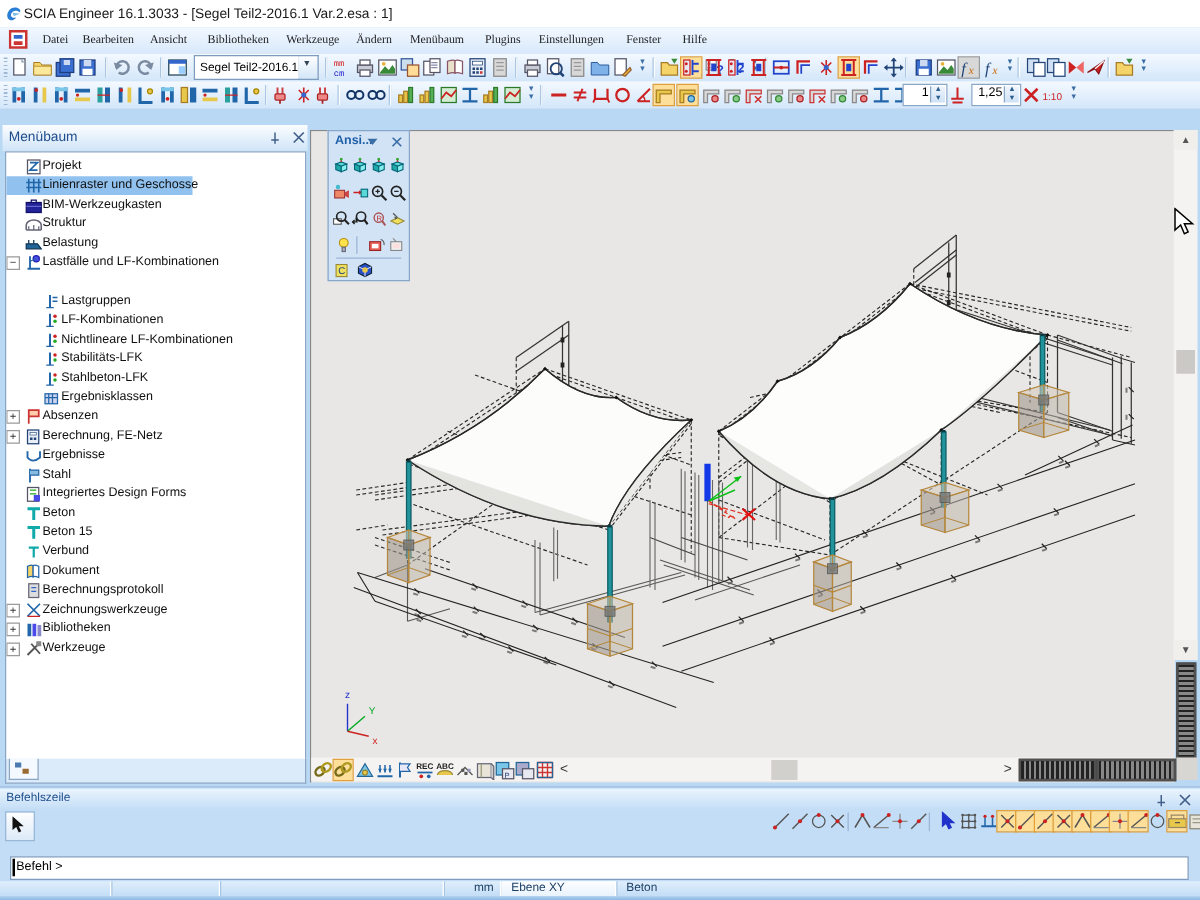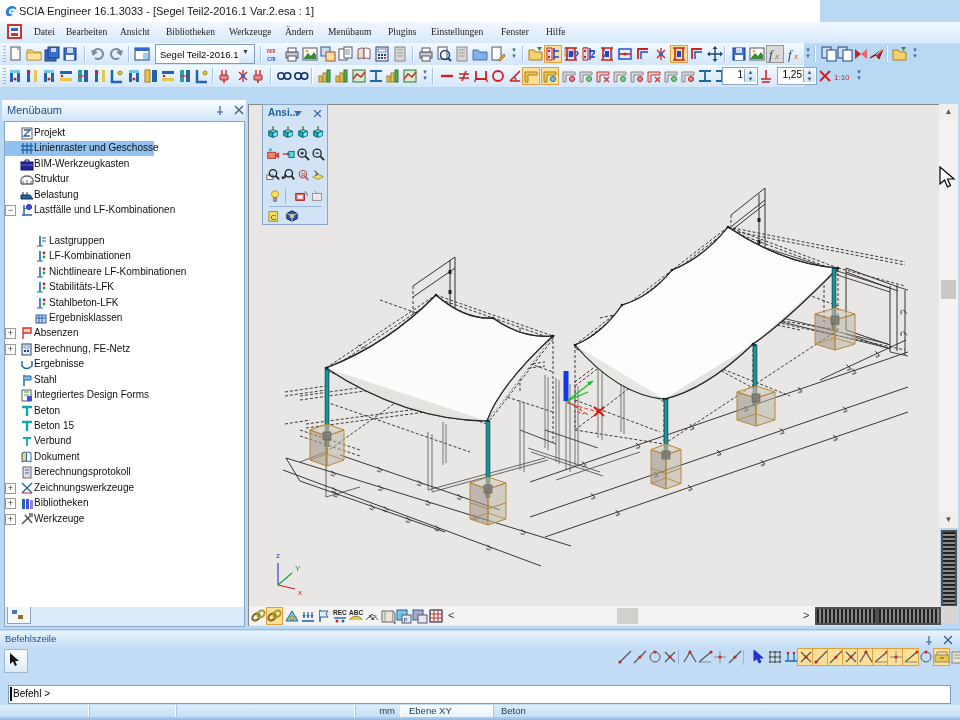--- a/index.html
+++ b/index.html
@@ -1,22 +1,22 @@
 <!DOCTYPE html>
 <html><head>
 <meta charset="utf-8">
 <style>
   html,body{margin:0;padding:0;}
   body{width:960px;height:720px;overflow:hidden;font-family:"Liberation Sans",sans-serif;position:relative;background:#b9d8f4;}
   .abs{position:absolute;}
-  #titlebar{left:0;top:0;width:820px;height:22px;background:#ffffff;}
+  #titlebar{left:0;top:0;width:960px;height:22px;background:#ffffff;}
   #titlebar .txt{left:19px;top:5px;font-size:11px;color:#1a1a1a;}
   #menubar{left:0;top:22px;width:960px;height:21px;background:linear-gradient(#f2f8ff,#d8e9fb);border-bottom:1px solid #c8dcf2;}
   .mi{position:absolute;top:5px;font-size:9.5px;color:#1c1c1c;font-family:Liberation Serif, serif;}
-  .tb{left:0;width:804px;height:22px;background:linear-gradient(#f4f9ff,#d3e6fa);}
+  .tb{left:0;width:960px;height:22px;background:linear-gradient(#f4f9ff,#d3e6fa);}
   #tb1{top:43px;} #tb2{top:65px;border-bottom:1px solid #bdd6ef;}
   .ic{position:absolute;width:16px;height:16px;}
   .sep{position:absolute;width:1px;height:16px;background:#a9c6e2;border-right:1px solid #fff;}
   .handle{position:absolute;width:3px;height:16px;background:repeating-linear-gradient(#9db8d4 0 1px,transparent 1px 3px);}
   .chev{position:absolute;font-size:7px;color:#3a6ea5;line-height:6px;width:10px;text-align:center;}
   .pressed{background:#fddf9a;outline:1px solid #e0a03c;}
   .spin{position:absolute;height:16px;background:#fff;border:1px solid #89a8c8;font-size:10px;color:#000;}
   #lpanel{left:2px;top:100px;width:244px;height:526px;}
   #lpanel .cap{left:0;top:0;width:244px;height:21px;background:linear-gradient(#fbfdff,#cfe4f8);font-size:11px;color:#1e4d8c;}
   #ltree{left:2px;top:21px;width:239px;height:486px;background:#fff;border:1px solid #8aa6c4;overflow:hidden;}

